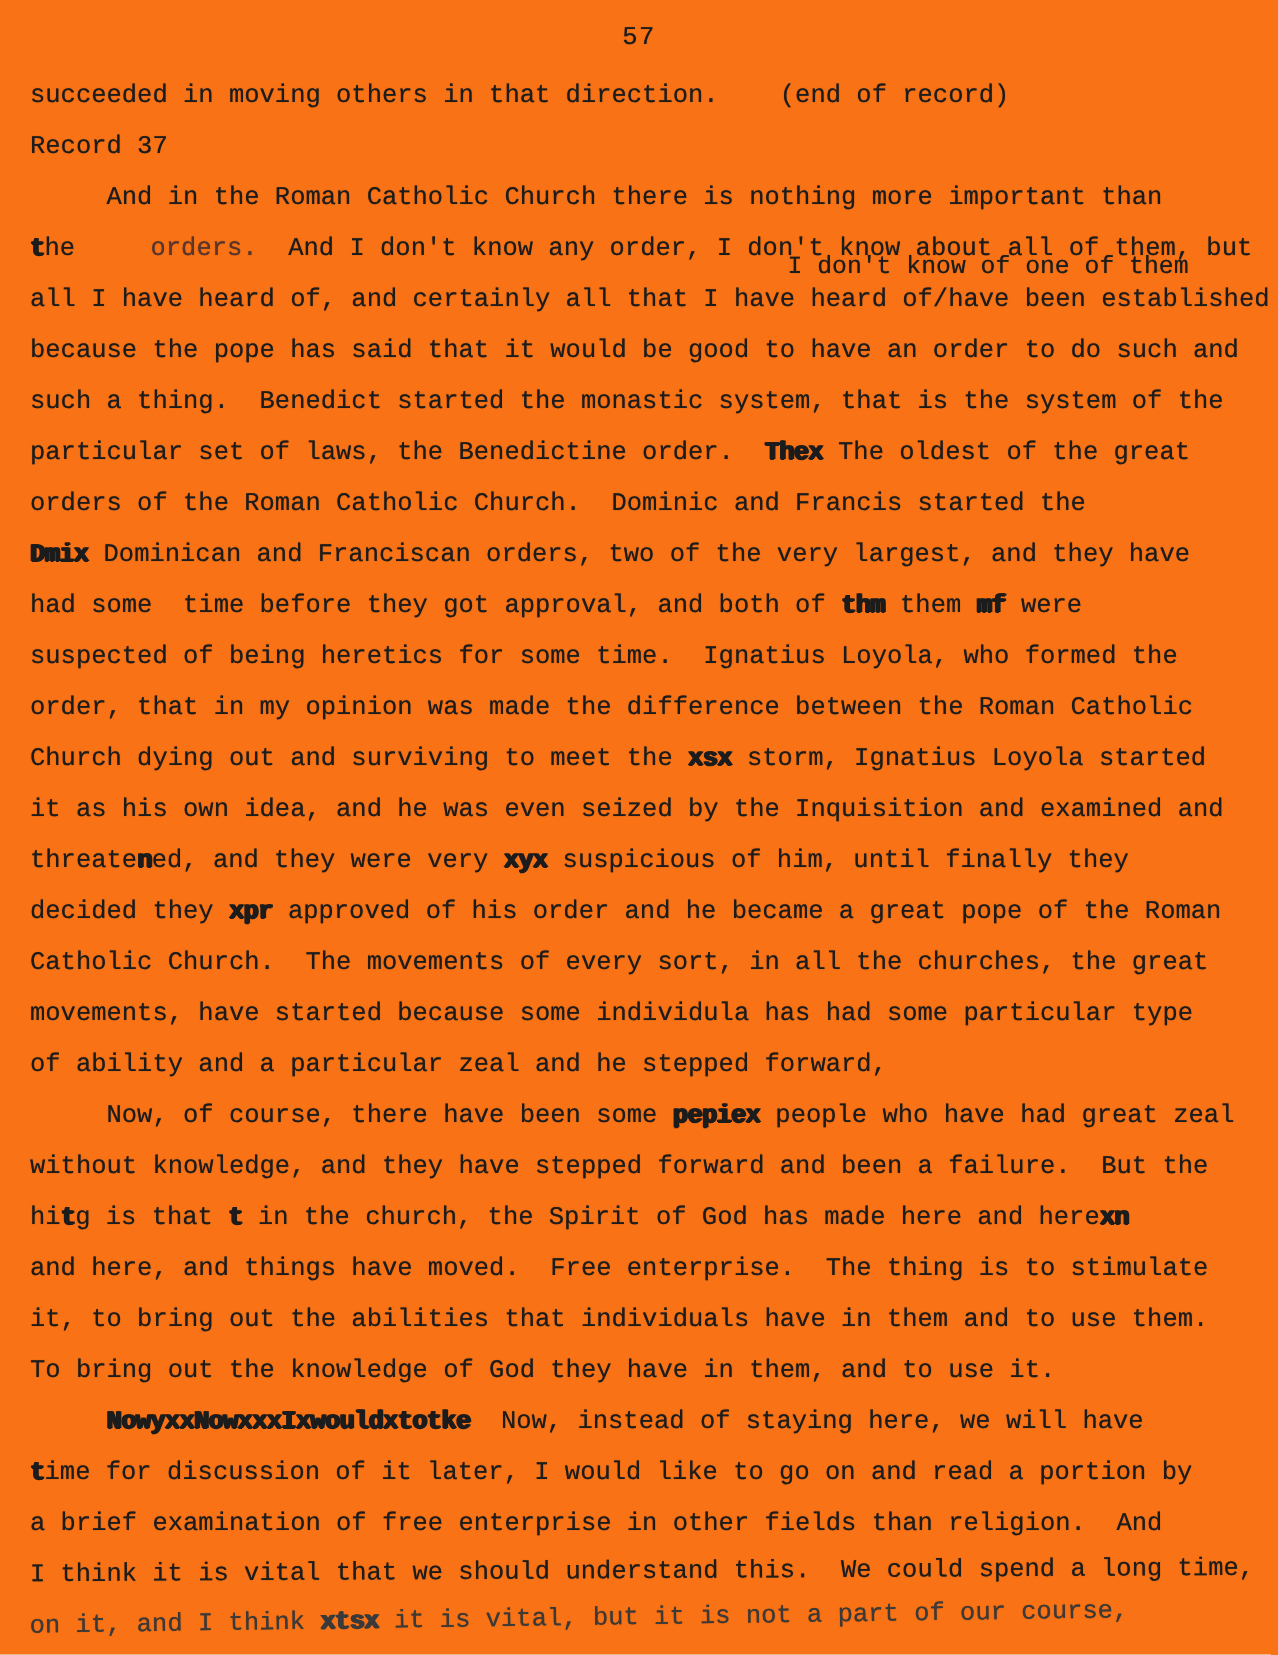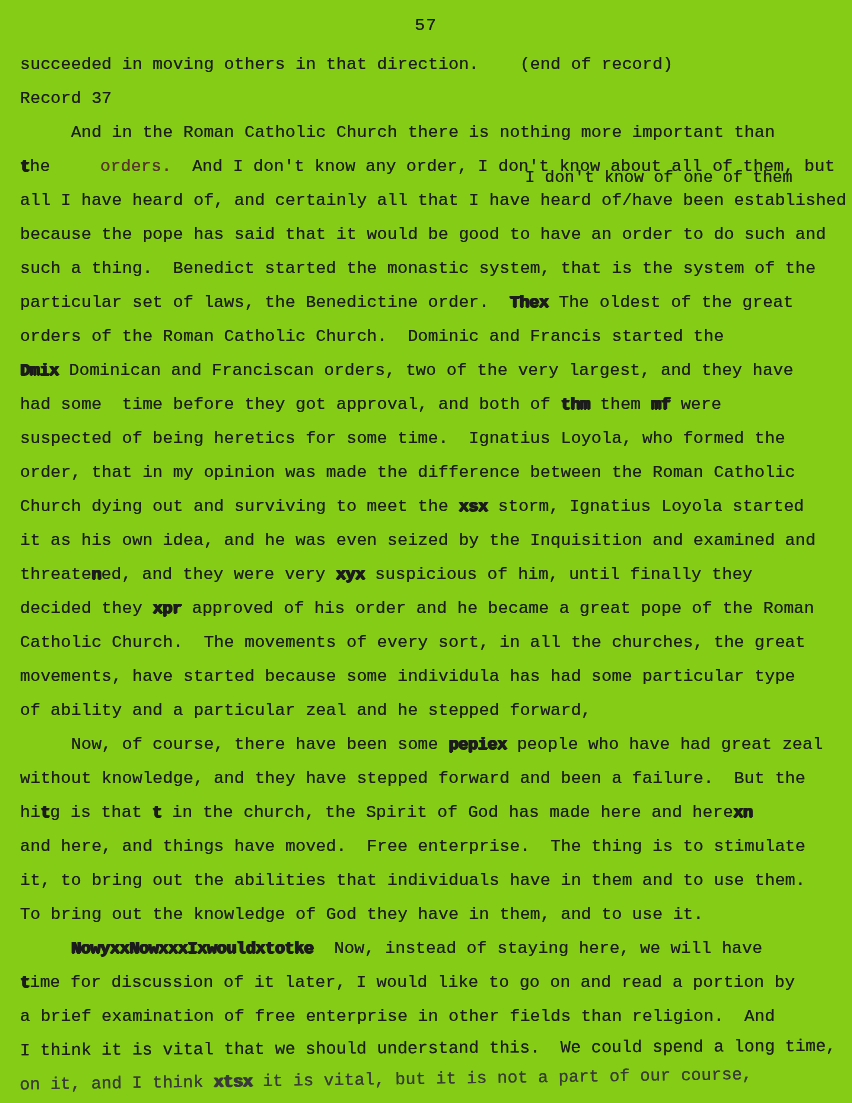--- a/index.html
+++ b/index.html
@@ -4,21 +4,21 @@
 <style>
   html, body {
     margin: 0;
     padding: 0;
     background: #e8e8e6;
   }
   .page {
     position: relative;
     width: 852px;
     height: 1103px;
-    background: #84cc16;
+    background: #f97316;
     overflow: hidden;
     font-family: "Liberation Mono", "DejaVu Sans Mono", monospace;
     color: #1c1c1c;
   }
   .page-number {
     text-align: center;
     padding-top: 13px;
     font-size: 17px;
     line-height: 25px;
     letter-spacing: 1px;

